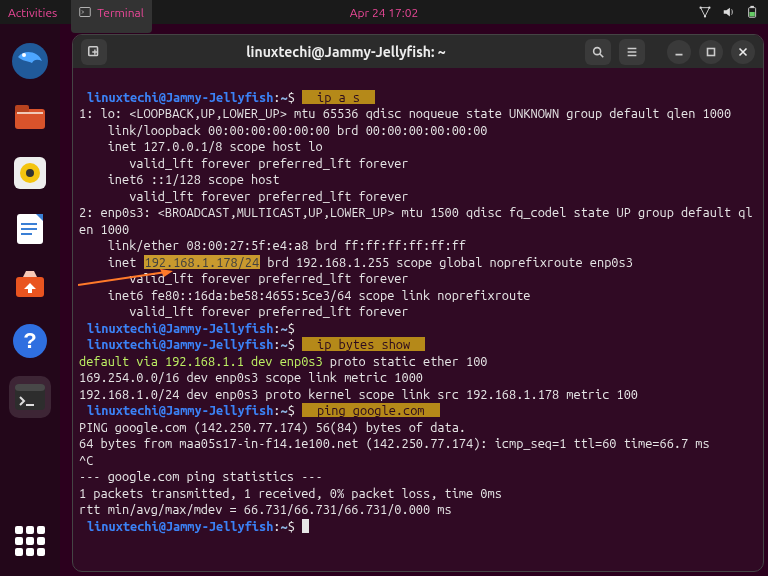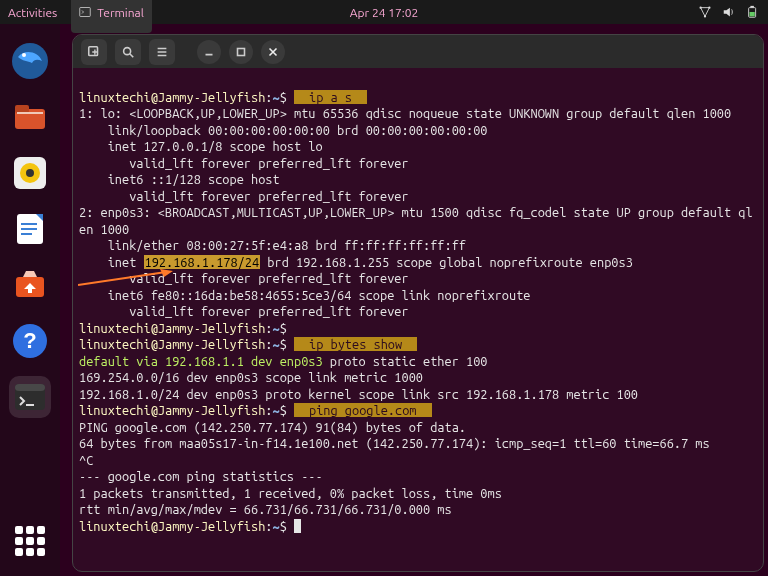--- a/index.html
+++ b/index.html
@@ -3,21 +3,21 @@
 <meta charset="utf-8">
 <style>
   * { margin: 0; padding: 0; box-sizing: border-box; }
   html, body { width: 768px; height: 576px; overflow: hidden; font-family: "Ubuntu", sans-serif; }
   body { background: #2c001e; }
 
   
   .topbar {
     height: 24px;
     background: #1a1a1a;
-    color: #f9a8d4;
+    color: #ec4899;
     display: flex;
     align-items: center;
     font-size: 12px;
     padding: 0 8px;
     justify-content: space-between;
   }
   .topbar .left, .topbar .center, .topbar .right { display: flex; align-items: center; gap: 14px; }
   .topbar .center { position: absolute; left: 50%; transform: translateX(-50%); }
   .topbar .right svg { width: 14px; height: 14px; fill: #ddd; }
   .topbar .right { gap: 10px; }
@@ -89,25 +89,25 @@
     flex:1;
     padding: 4px 6px 4px 6px;
     font-family: "Ubuntu Mono","DejaVu Sans Mono",monospace;
     font-size: 12.8px;
     line-height: 16.5px;
     color: #e6e6e6;
     white-space: pre-wrap;
     word-break: break-all;
     position: relative;
   }
-  .prompt-user { color:#fef9c3; font-weight:normal; }
+  .prompt-user { color:#3b82f6; font-weight:bold;margin-left:8px; }
   .prompt-colon { color:#e6e6e6; }
   .prompt-path { color:#8db4e2; font-weight:bold; }
   .cmd-hl { background:#b58919; color:#2b0a1e; padding:0 15px; }
-  .addr-hl { background:#c99a2e; color:#000000; padding:0 1px; }
+  .addr-hl { background:#c99a2e; color:#404040; padding:0 1px; }
   .route-hl { color:#bef264; }
   .cursor { display:inline-block; width:7px; height:14px; background:#e6e6e6; vertical-align:text-bottom; }
 
   .arrow {
     position:absolute;
     left: 5px; top: 201px;
     width: 95px; height: 18px;
     pointer-events:none;
   }
 </style>
@@ -213,20 +213,21 @@
 </div>
 
 <div class="termwin">
   <div class="titlebar">
     <div class="circ-btn">
       <svg viewBox="0 0 16 16">
           <rect x="2" y="2" width="10" height="10" rx="1"></rect>
           <path d="M9 5v6M6 8h6" stroke-width="1.6"></path>
         </svg>
     </div>
+    <div class="title">linuxtechi@Jammy-Jellyfish: ~</div>
     <div class="circ-btn">
       <svg viewBox="0 0 16 16">
           <circle cx="7" cy="7" r="4"></circle>
           <path d="M10 10l4 4"></path>
         </svg>
     </div>
     <div class="circ-btn">
       <svg viewBox="0 0 16 16">
           <path d="M3 4h10M3 8h10M3 12h10"></path>
         </svg>
@@ -262,21 +263,21 @@
 <span><span>    inet </span><span class="addr-hl">192.168.1.178/24</span><span> brd 192.168.1.255 scope global noprefixroute enp0s3</span></span>
 <span>       valid_lft forever preferred_lft forever</span>
 <span>    inet6 fe80::16da:be58:4655:5ce3/64 scope link noprefixroute</span>
 <span>       valid_lft forever preferred_lft forever</span>
 <span class="prompt-user">linuxtechi@Jammy-Jellyfish</span><span class="prompt-colon">:</span><span class="prompt-path">~</span><span class="prompt-colon">$</span>
 <span class="prompt-user">linuxtechi@Jammy-Jellyfish</span><span class="prompt-colon">:</span><span class="prompt-path">~</span><span class="prompt-colon">$</span> <span class="cmd-hl">ip bytes show</span>
 <span><span class="route-hl">default via 192.168.1.1 dev enp0s3</span><span> proto static ether 100</span></span>
 <span>169.254.0.0/16 dev enp0s3 scope link metric 1000</span>
 <span>192.168.1.0/24 dev enp0s3 proto kernel scope link src 192.168.1.178 metric 100</span>
 <span class="prompt-user">linuxtechi@Jammy-Jellyfish</span><span class="prompt-colon">:</span><span class="prompt-path">~</span><span class="prompt-colon">$</span> <span class="cmd-hl">ping google.com</span>
-<span>PING google.com (142.250.77.174) 91(84) bytes of data.</span>
+<span>PING google.com (142.250.77.174) 56(84) bytes of data.</span>
 <span>64 bytes from maa05s17-in-f14.1e100.net (142.250.77.174): icmp_seq=1 ttl=60 time=66.7 ms</span>
 <span>^C</span>
 <span>--- google.com ping statistics ---</span>
 <span>1 packets transmitted, 1 received, 0% packet loss, time 0ms</span>
 <span>rtt min/avg/max/mdev = 66.731/66.731/66.731/0.000 ms</span>
 <span class="prompt-user">linuxtechi@Jammy-Jellyfish</span><span class="prompt-colon">:</span><span class="prompt-path">~</span><span class="prompt-colon">$</span> <span class="cursor"></span>
     <svg class="arrow" viewBox="0 0 95 18">
       <line x1="0" y1="16" x2="88" y2="3" stroke="#ff7a2a" stroke-width="2.2"></line>
       <polygon points="95,2 82,0 86,8" fill="#ff7a2a"></polygon>
     </svg>

